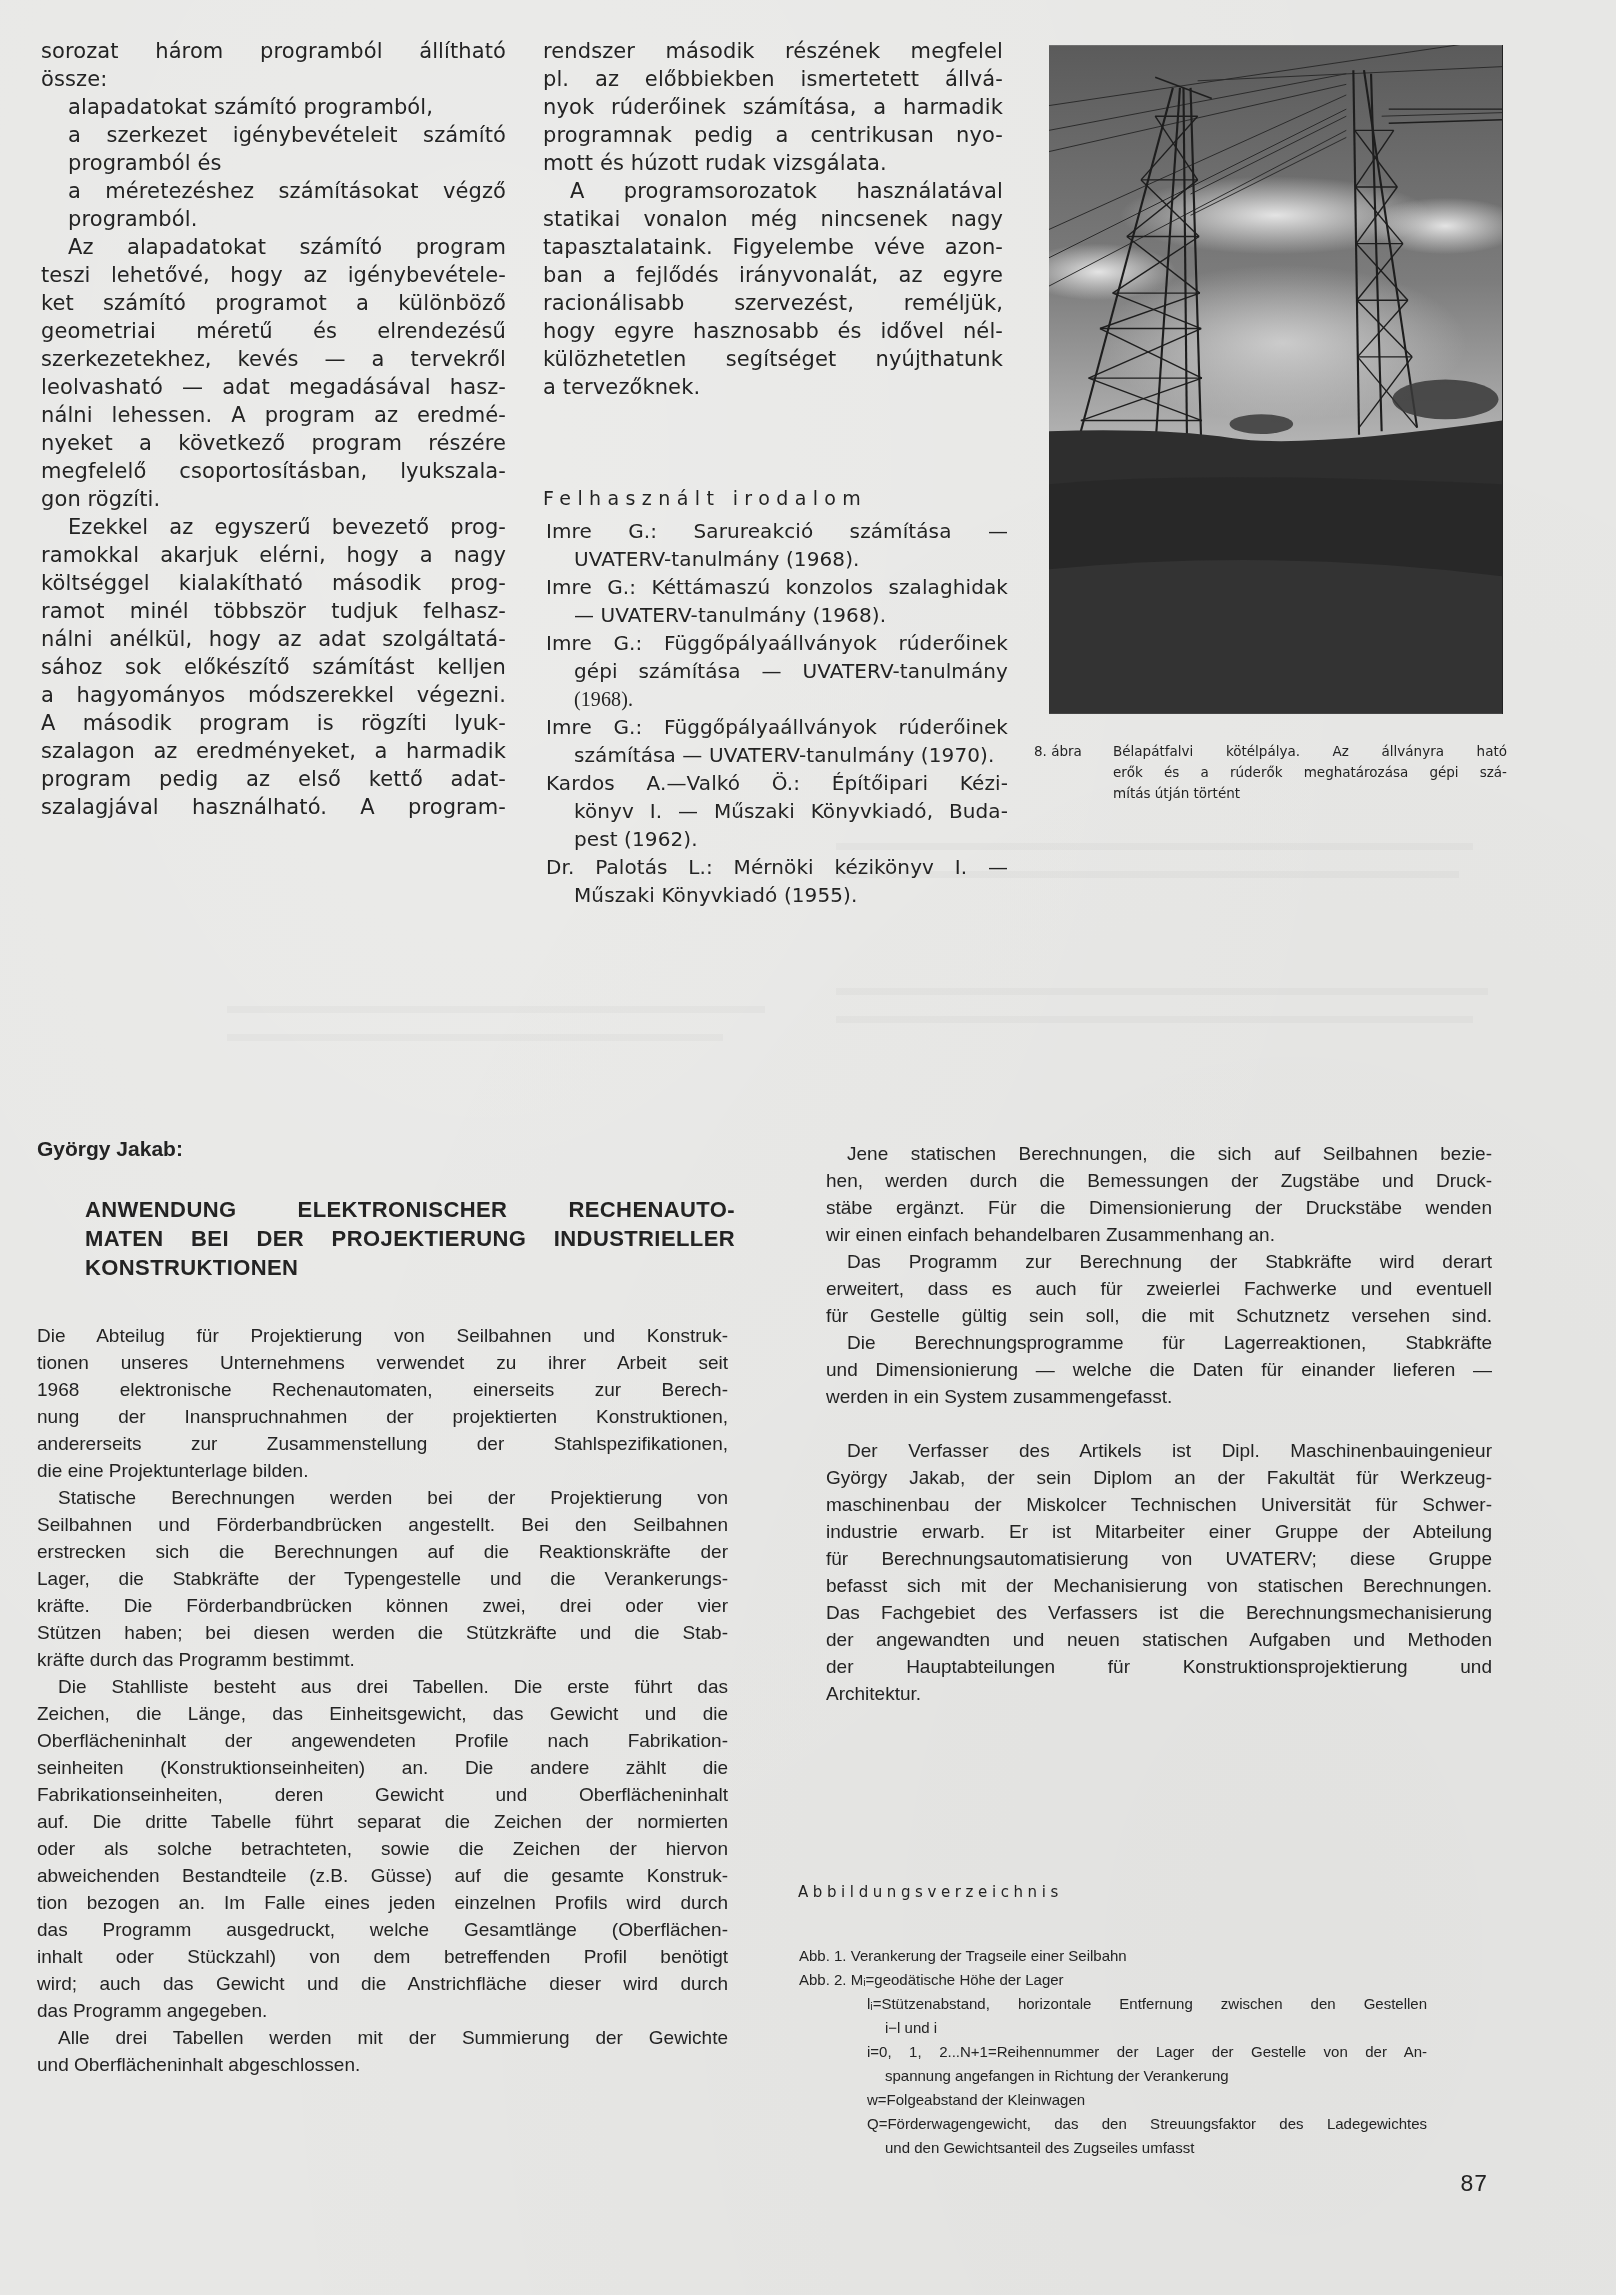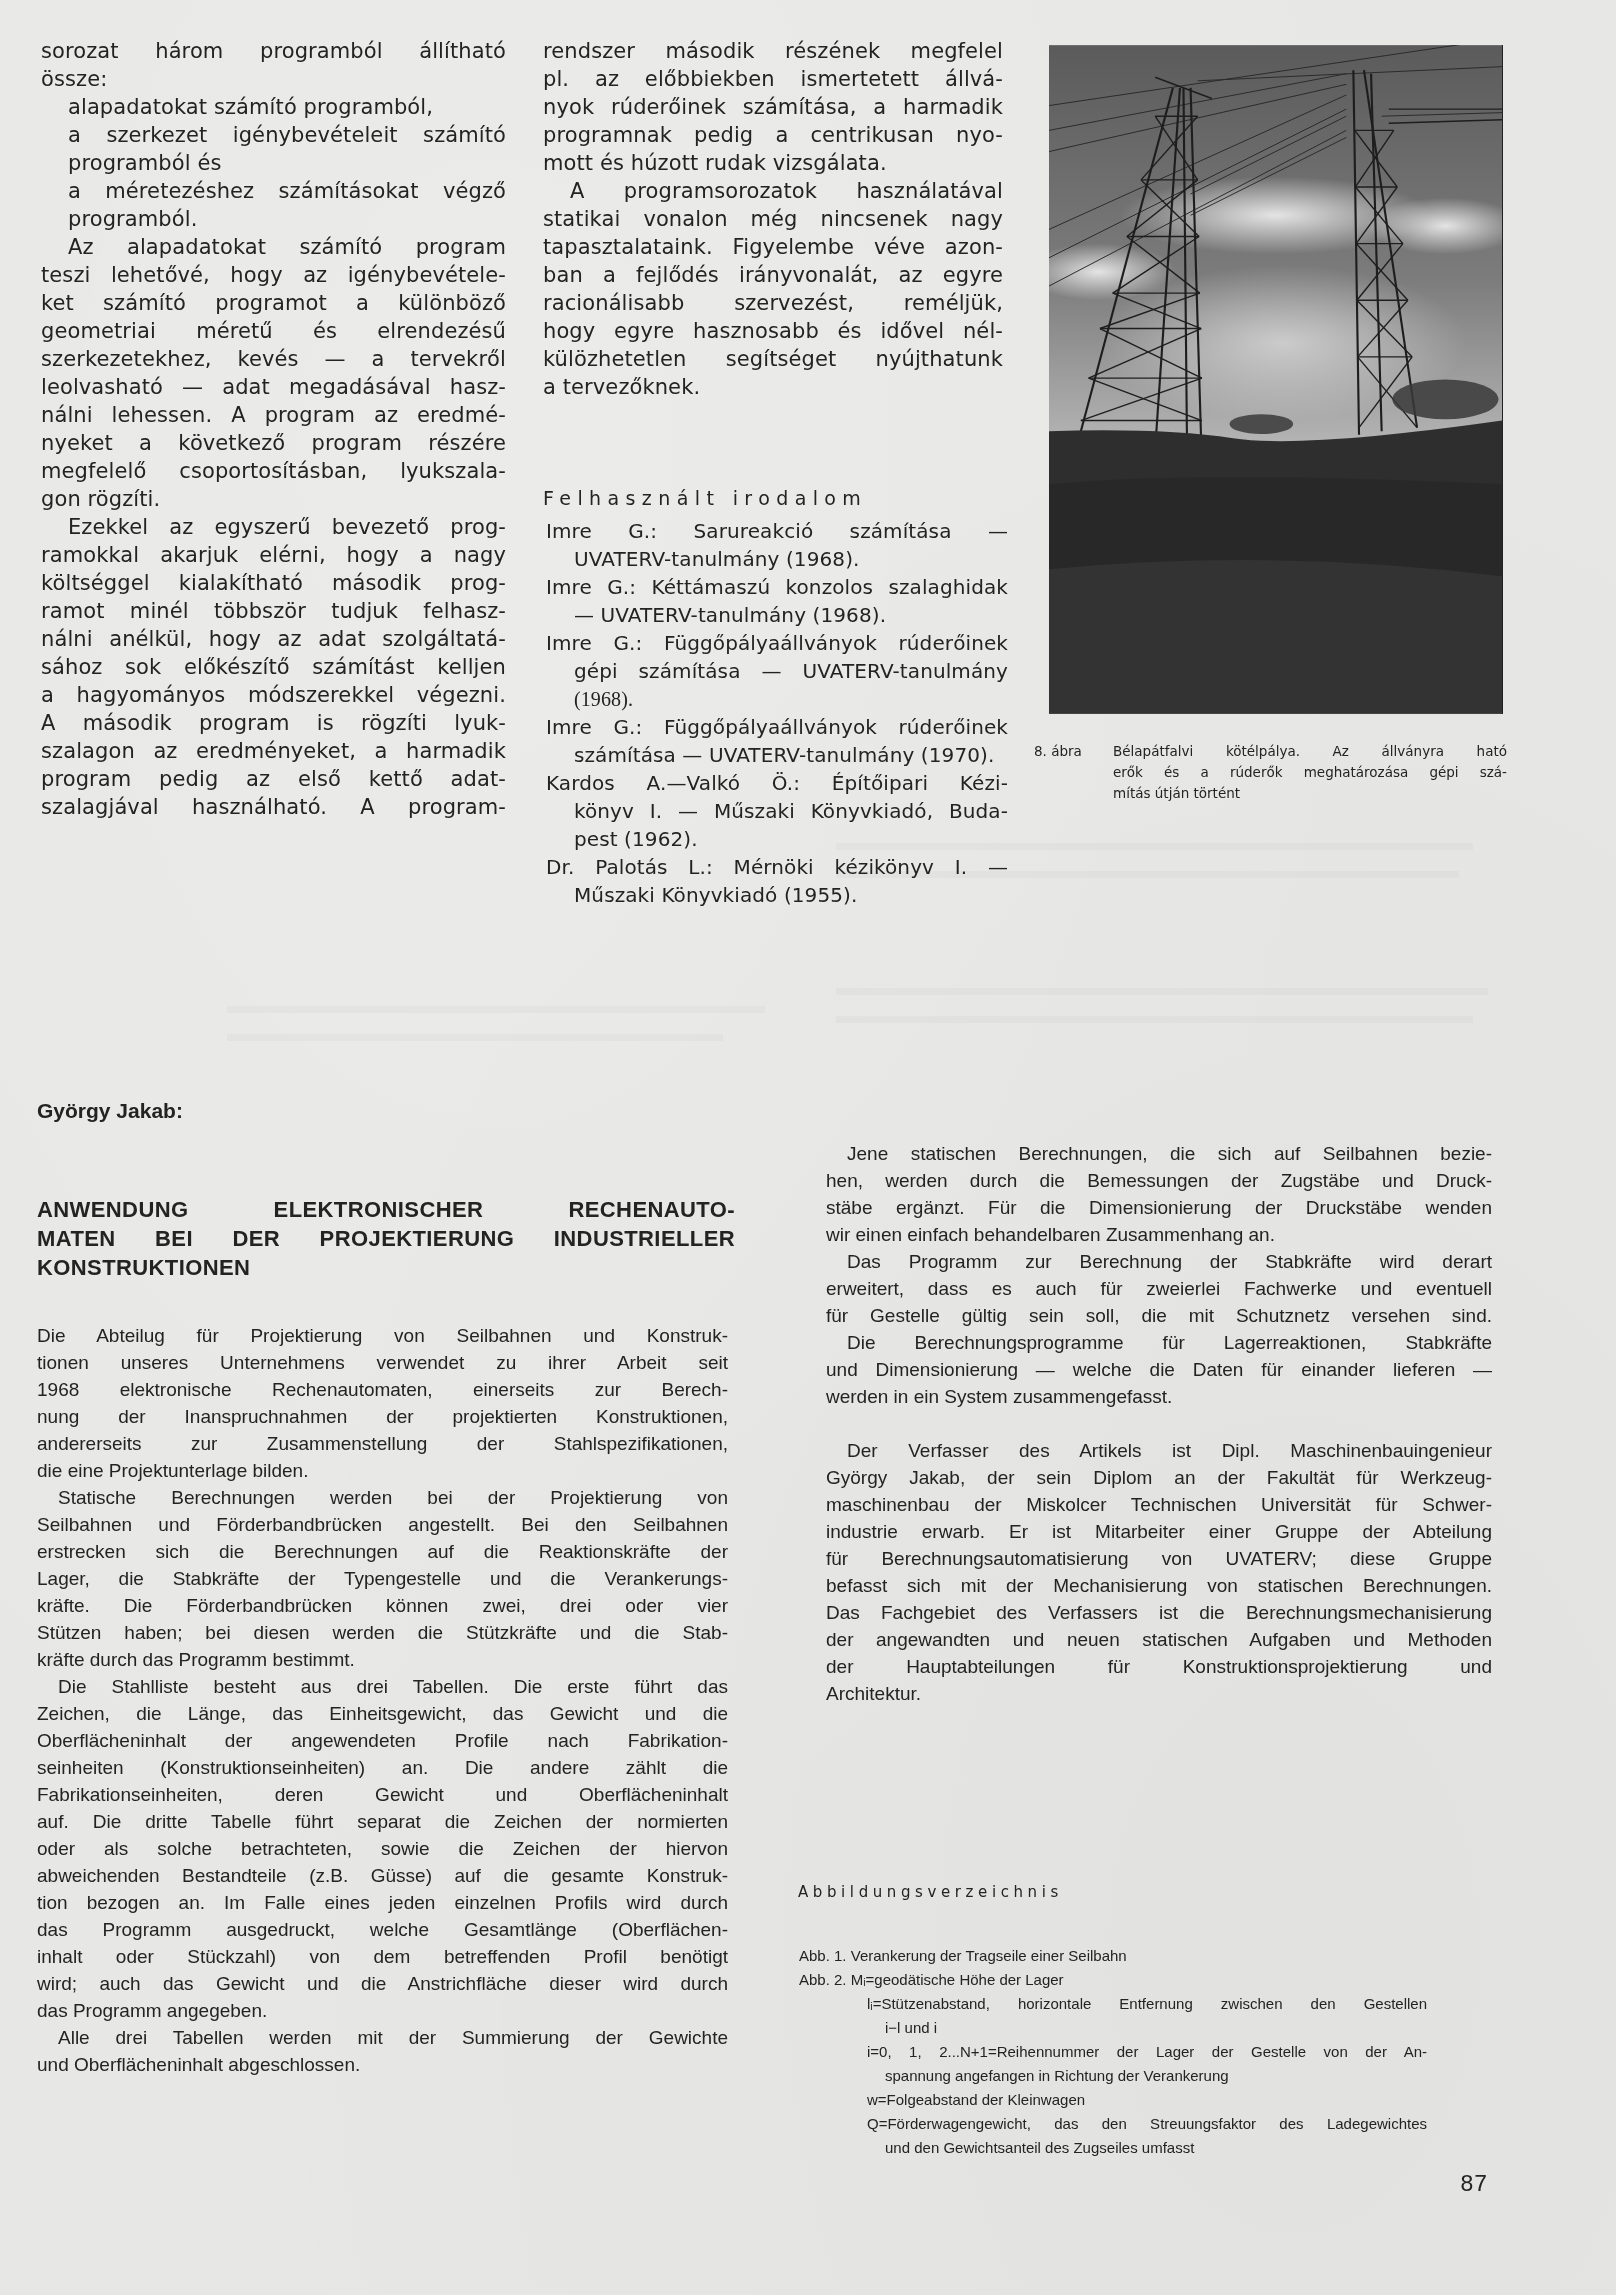--- a/index.html
+++ b/index.html
@@ -34,23 +34,23 @@
   .photo {
     position: absolute; left: 1049px; top: 45px; width: 453px; height: 669px;
     background: #8f8f8f; overflow: hidden; border-right: 1.4px solid #222;
   }
   .caption { position: absolute; left: 1034px; top: 741px; width: 482px; font-size: 13.5px; line-height: 21px; }
   .caption .num { position: absolute; left: 0; top: 0; }
   .caption .txt { position: absolute; left: 79px; top: 0; width: 394px; }
   .caption .txt .line { display: block; white-space: nowrap; text-align: justify; text-align-last: justify; height: 21px; }
   .caption .txt .line.last { text-align-last: left; }
 
-  .author { position: absolute; left: 37px; top: 1099px; font-weight: bold; font-size: 21px; font-family: "Liberation Sans", sans-serif; }
+  .author { position: absolute; left: 37px; top: 1137px; font-weight: bold; font-size: 21px; font-family: "Liberation Sans", sans-serif; }
   .title { position: absolute; left: 37px; top: 1195px; width: 698px; font-weight: bold; font-size: 22px; line-height: 29px; font-family: "Liberation Sans", sans-serif; letter-spacing: 0.4px; }
-  .title .line { display: block; white-space: nowrap; text-align: justify; text-align-last: justify; }
+  .title .line { display: block; white-space: nowrap; text-align: justify; text-align-last: justify; margin-left: 48px; }
   .title .line.last { text-align-last: left; }
 
   .abb-head { position: absolute; left: 798px; top: 1883px; font-size: 15px; letter-spacing: 4.6px; }
   .abb { position: absolute; left: 799px; top: 1944px; width: 637px; font-family: Liberation Sans, sans-serif; font-size: 15px; line-height: 24px; }
   .abb .line { display: block; white-space: nowrap; height: 24px; }
   .abb .l1 { padding-left: 68px; }
   .abb .l2 { padding-left: 86px; }
   .abb .wide2 { width: 560px; text-align: justify; text-align-last: justify; }
 
   .page-number { position: absolute; left: 1460px; top: 2172px; font-size: 23px; font-family: Liberation Mono, monospace; }

